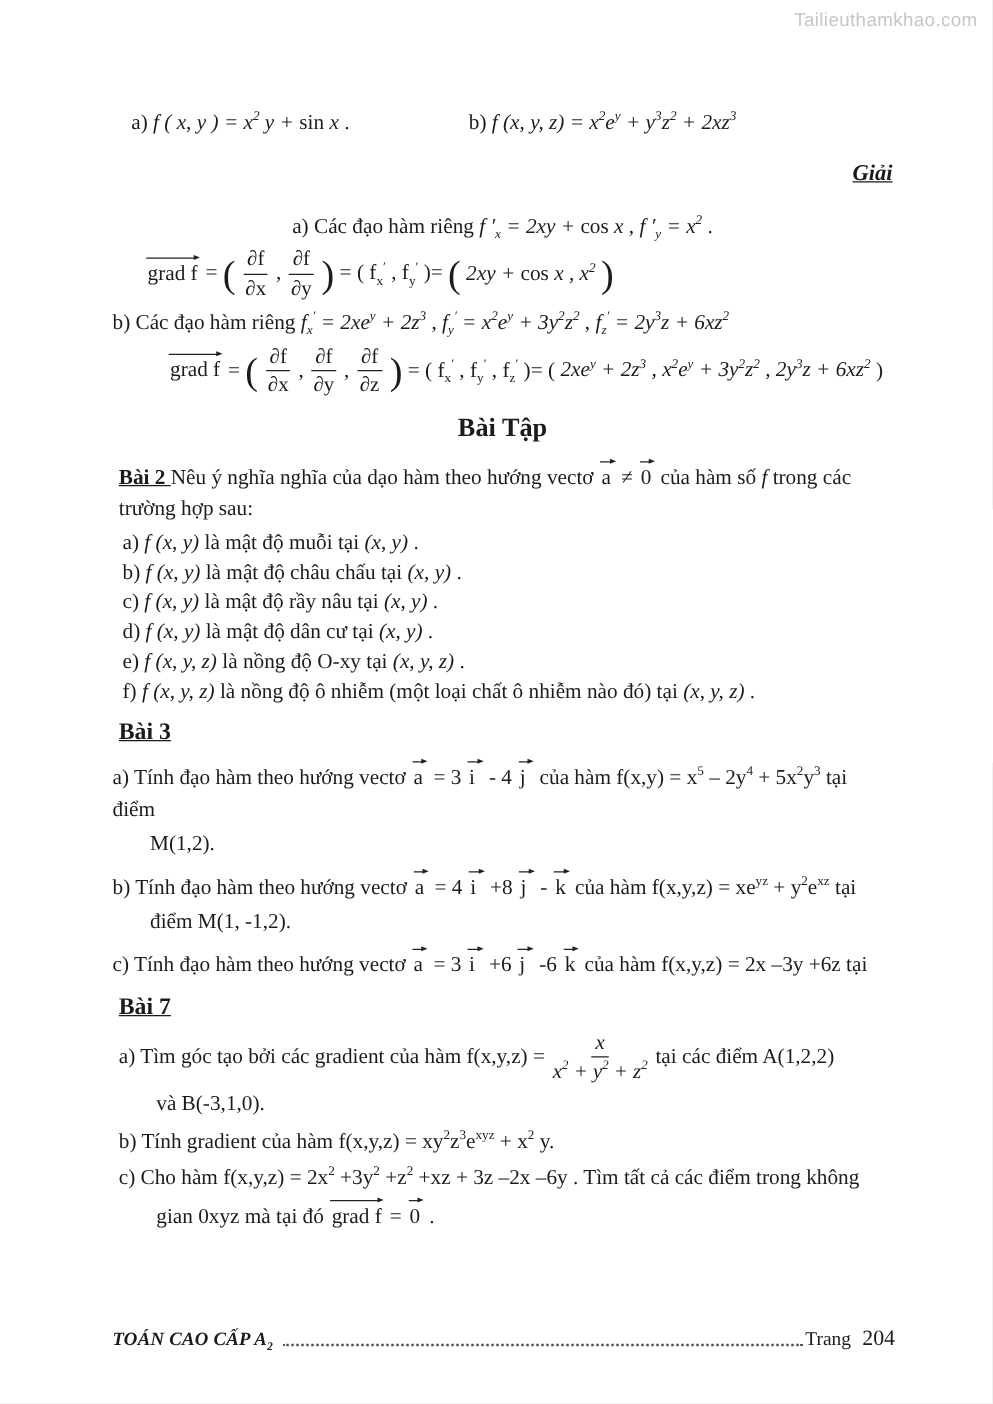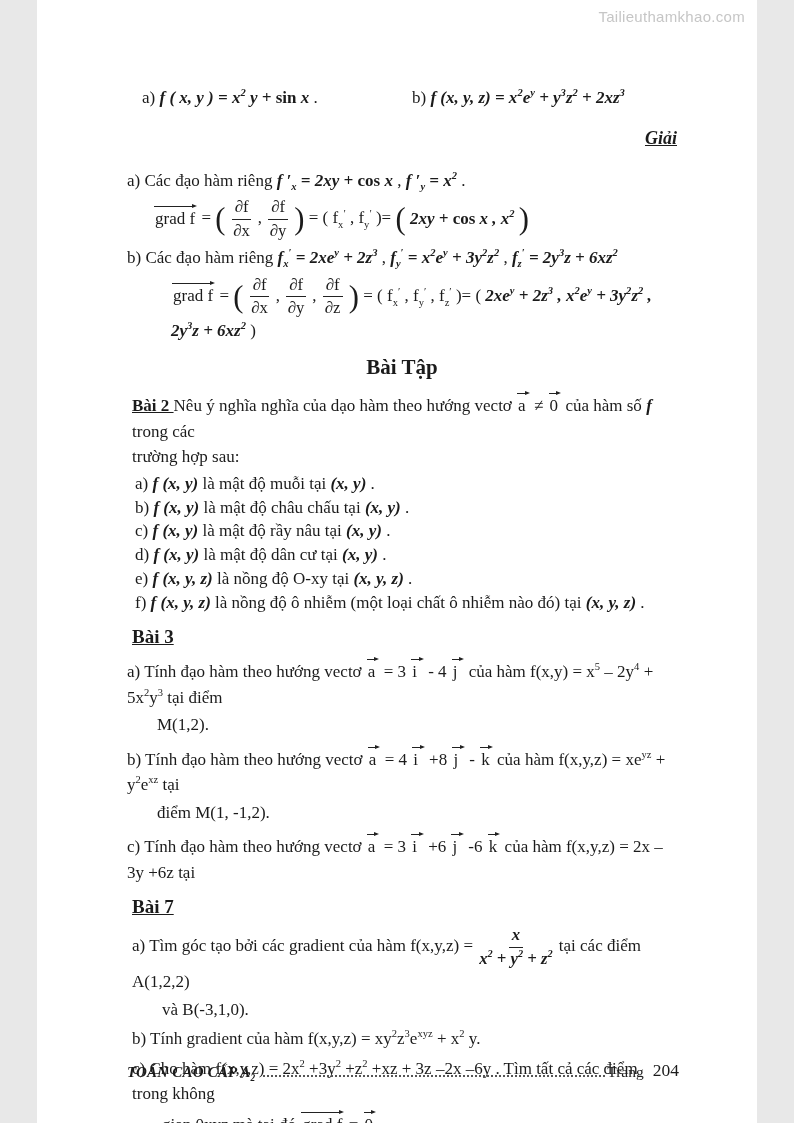--- a/index.html
+++ b/index.html
@@ -1,57 +1,57 @@
 <!DOCTYPE html>
 <html><head>
 <meta charset="utf-8">
 <style>
   html,body{margin:0;padding:0;background:#e8e8e8;}
   .page{
     position:relative;
-    width:720px;height:1123px;
+    width:794px;height:1123px;
     background:#ffffff;
     margin:0 auto;
     font-family:"Liberation Serif", "DejaVu Serif", serif;
     color:#1b1b1b;
     overflow:hidden;
   }
   .watermark{
     position:absolute;top:8px;right:12px;
     font-family:"Liberation Sans", sans-serif;
     font-size:15px;color:#c6c6c6;
     text-shadow:0.5px 0.5px 0 #ffffff;
     letter-spacing:0.3px;
   }
   .content{
     position:absolute;top:86px;left:90px;right:80px;
     font-size:17px;line-height:1.45;
   }
   
-  .it{font-style:italic;font-weight:bold;}
+  .it{font-style:italic;}
   .rm{font-style:normal;}
   sup,sub{font-size:0.62em;line-height:0;}
   .small{font-size:14px;}
   .exlabel{font-weight:bold;text-decoration:underline;}
   .vec{display:inline-block;text-align:left;line-height:1;vertical-align:baseline;}
   .vec-arrow{display:block;position:relative;height:7px;min-width:0.8em;}
   .vec-arrow::before{content:"";position:absolute;left:1px;right:4px;top:3px;border-top:1.2px solid #222;}
   .vec-arrow::after{content:"";position:absolute;right:0;top:1px;width:0;height:0;
     border-top:2.6px solid transparent;border-bottom:2.6px solid transparent;border-left:5px solid #222;}
   .vec-body{display:block;padding:0 2px;}
   .frac{display:inline-flex;flex-direction:column;align-items:center;vertical-align:middle;
     line-height:1.25;font-size:0.98em;padding:0 2px;text-align:center;}
   .frac .num{border-bottom:1.2px solid #222;padding:0 3px 1px;}
   .frac .den{padding-top:1px;}
   .bigp{font-size:1.8em;vertical-align:middle;line-height:0.85;font-weight:400;}
   
   .row1{display:flex;padding-left:15px;margin-bottom:14px;}
   .row1 .col-a{width:270px;}
   .giai{text-align:right;font-weight:bold;font-style:italic;text-decoration:underline;font-size:18px;margin-bottom:18px;}
-  .pa{margin-top:6px;}
+  .pa{margin-top:6px;text-align:center;}
   .ga{margin:4px 0 4px 26px;}
   .pb{margin-top:2px;}
   .gb{margin:4px 0 8px 44px;}
   .baitap{text-align:center;font-weight:bold;font-size:21px;margin:4px 0 8px;}
   .para{margin-left:5px;line-height:1.5;}
   .vecline{margin-top:6px;}
   .items{margin:2px 0 0 8px;}
   .items .item{line-height:1.4;}
   .exhead{margin-top:8px;margin-left:5px;font-size:19px;}
   .li{margin-top:6px;line-height:1.5;}

